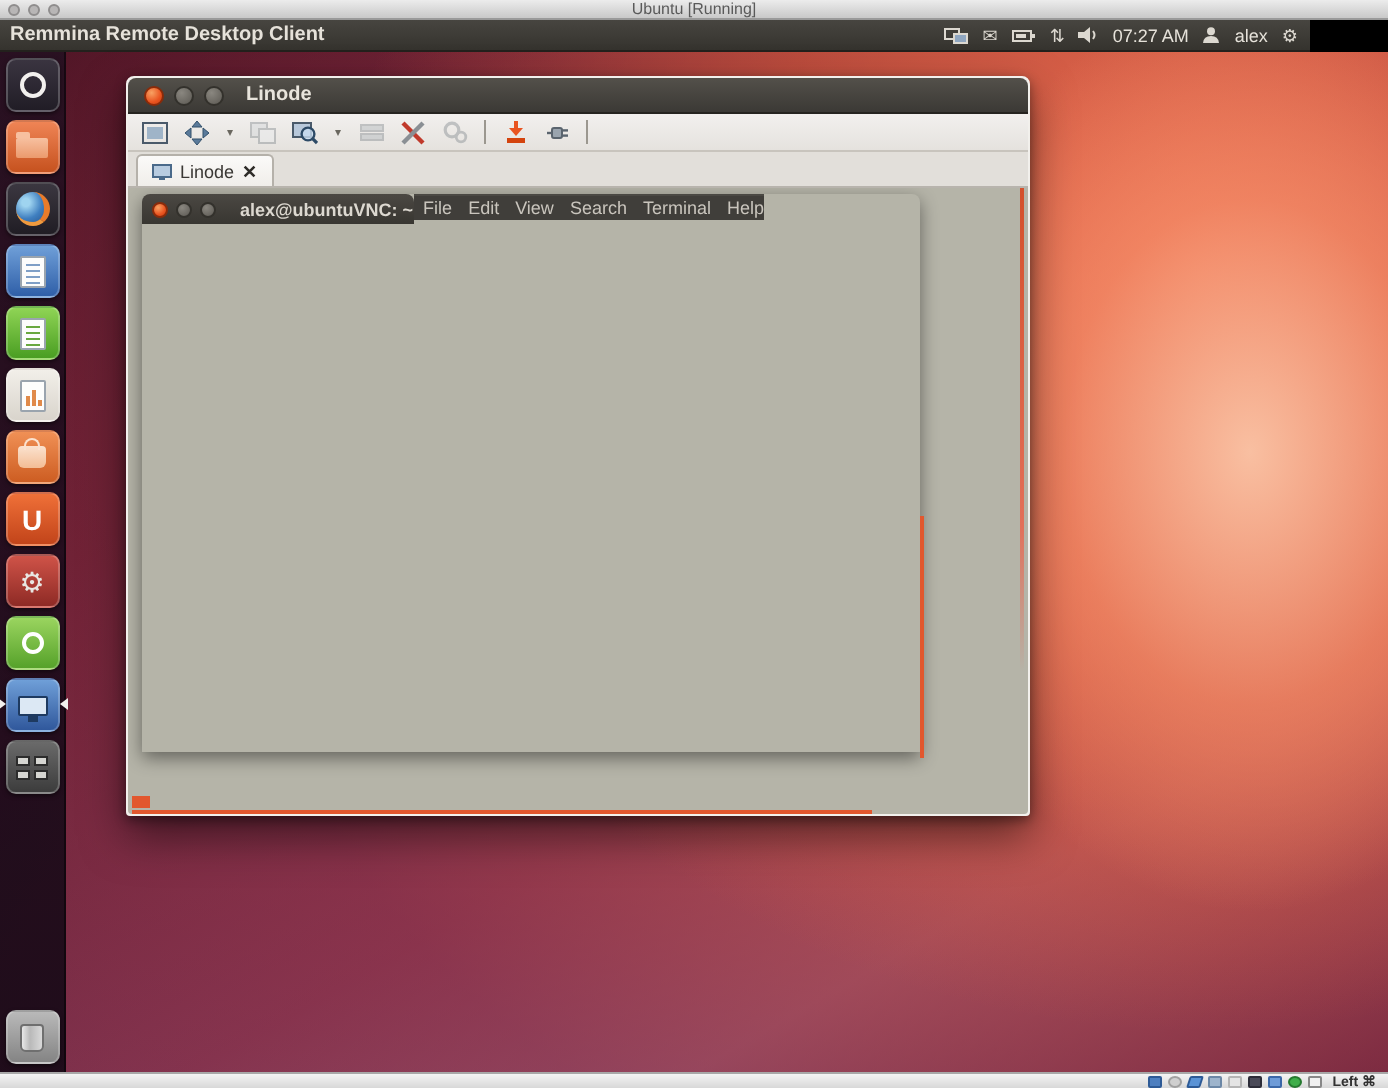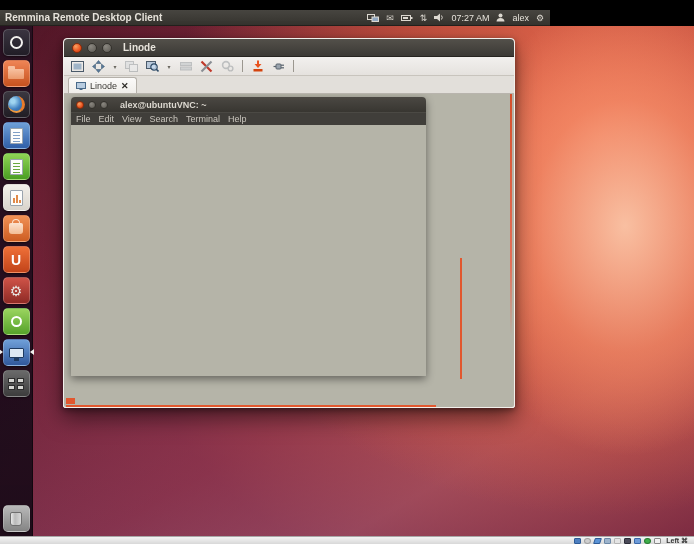--- a/index.html
+++ b/index.html
@@ -28,21 +28,21 @@
   .vb-usb{ background:#9db4cc; border:1px solid #6b87a6; }
   .vb-shf{ background:#e4e4e4; border:1px solid #b4b4b4; }
   .vb-dsp{ background:#4a4a58; border:1px solid #2c2c38; }
   .vb-vid{ background:#6d9bd8; border:1px solid #3a67a8; }
   .vb-nets{ background:#3fae4a; border:1px solid #267a30; border-radius:50%; }
   .vb-rsz{ background:#f0f0f0; border:1px solid #888; }
   .vb-key{ font-size:7px; color:#333; font-weight:bold; margin-left:2px; white-space:nowrap; }
 
   
   .top-panel{
-    position:absolute; left:0; top:10px; width:550px; height:16px;
+    position:absolute; left:0; top:10px; width:655px; height:16px;
     background:linear-gradient(#474540,#35332e);
     border-bottom:1px solid #23211d;
     display:flex; align-items:center; color:#e6e2da;
   }
   .app-menu-title{ font-size:10px; font-weight:bold; padding-left:5px; white-space:nowrap; }
   .indicators{ margin-left:auto; display:flex; align-items:center; gap:7px; padding-right:6px; }
   .ind{ display:inline-flex; align-items:center; color:#dcd8d0; font-size:9px; line-height:16px; }
   .ind svg{ display:block; }
   .clock, .uname{ font-size:9px; color:#e6e2da; white-space:nowrap; }
 
@@ -150,23 +150,23 @@
 
   
   .art{ position:absolute; background:#e2572e; }
   .art-v1{ left:396px; top:164px; width:2px; height:121px; }
   .art-v2{ left:446px; top:0; width:2px; height:242px; background:linear-gradient(#d4502c, #e2705a 70%, rgba(226,112,90,0)); }
   .art-h1{ left:2px; top:311px; width:370px; height:2px; }
   .art-b1{ left:2px; top:304px; width:9px; height:6px; }
 
   
   .terminal{
-    position:absolute; left:7px; top:3px; width:355px; height:279px;
+    position:absolute; left:7px; top:3px; width:389px; height:279px;
     border-radius:4px 4px 0 0; box-shadow:0 3px 9px rgba(0,0,0,.45);
-    display:flex; flex-direction:column;
+    display:flex; flex-direction:row;
   }
   .t-titlebar{
     height:15px; border-radius:4px 4px 0 0;
     background:linear-gradient(#4b4843,#383631);
     display:flex; align-items:center; padding-left:5px; flex:0 0 auto;
   }
   .wbtn.sm{ width:8px; height:8px; margin-right:4px; }
   .t-title{ font-size:9px; font-weight:bold; color:#dcd8d0; margin-left:8px; white-space:nowrap; }
   .t-menubar{
     height:13px; background:#403e3a; border-top:1px solid #4b4944;
@@ -176,20 +176,28 @@
   .t-body{
     flex:1; background:#2d0614; padding:2px 3px;
     font-family:"DejaVu Sans Mono", monospace; font-size:9px; color:#d6d2ca;
   }
 </style>
 </head>
 <body>
 
 <div class="screen">
 
+  <div class="mac-titlebar">
+    <div class="traffic">
+      <span class="dot"></span>
+      <span class="dot"></span>
+      <span class="dot"></span>
+    </div>
+    <div class="mac-title">Ubuntu [Running]</div>
+  </div>
 
   <div class="top-panel">
     <span class="app-menu-title">Remmina Remote Desktop Client</span>
     <div class="indicators">
       <span class="ind">
         <svg width="12" height="10" viewBox="0 0 12 10">
             <rect x="0.5" y="1.5" width="7" height="5" fill="none" stroke="#dcd8d0" stroke-width="1"></rect>
             <rect x="5" y="4" width="6.5" height="4.5" fill="#8fa6c0" stroke="#dcd8d0" stroke-width="1"></rect>
           </svg>
       </span>

